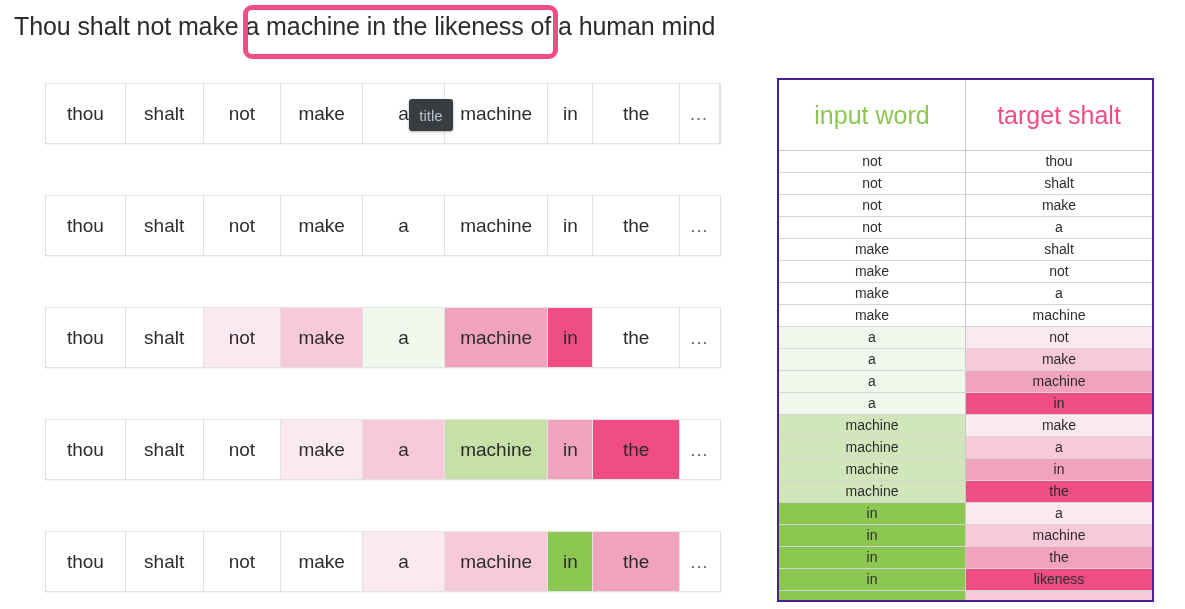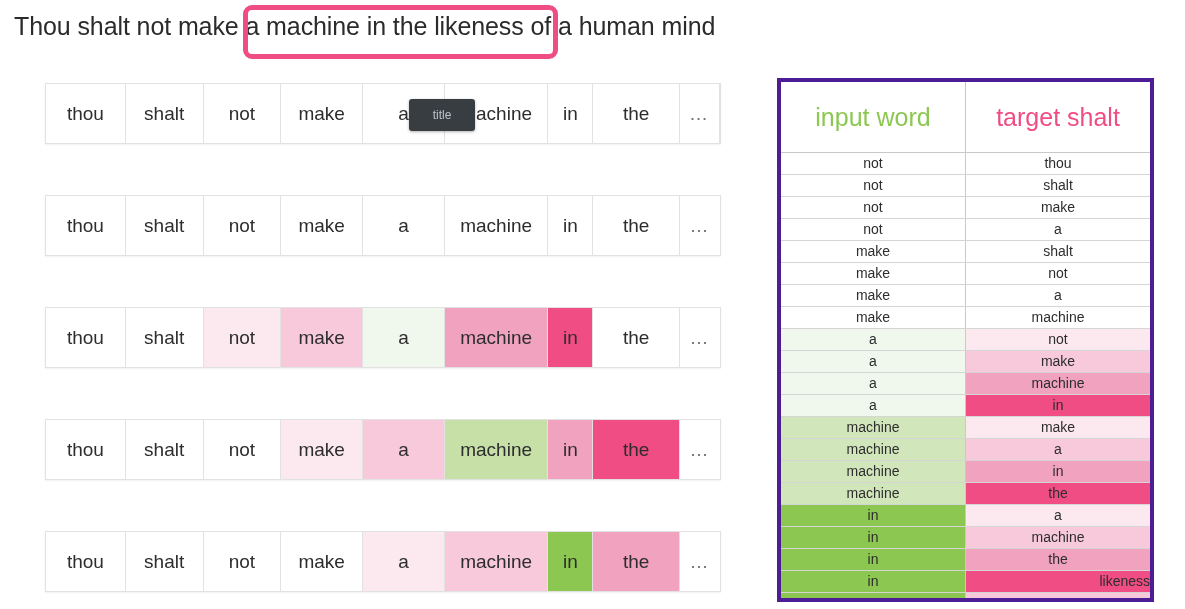--- a/index.html
+++ b/index.html
@@ -93,40 +93,40 @@
   .w7 { width: 87px; }
   .w8 { width: 40px; }
 
   .ellipsis-cell { color: #6e6e6e; letter-spacing: 2px; }
 
   
   .tooltip-box {
     position: absolute;
     left: 363px;
     top: 15px;
-    width: 66px;
+    width: 44px;
     height: 32px;
     background: #383d42;
     border-radius: 3px;
     display: flex;
     align-items: center;
     justify-content: center;
-    font-size: 12px;
+    font-size: 15px;
     color: #b9c2cc;
     z-index: 5;
     box-shadow: 0 1px 3px rgba(0,0,0,0.3);
   }
 
   
   .table-wrap {
     position: absolute;
     left: 777px;
     top: 78px;
     width: 377px;
-    border: 4px solid #4c1d95;
+    border: 2px solid #4c1d95;
     box-sizing: border-box;
     background: #ffffff;
     overflow: hidden;
     height: 524px;
   }
   table.io-table {
     border-collapse: collapse;
     width: 100%;
     table-layout: fixed;
   }
@@ -317,21 +317,21 @@
           <tr>
             <td style="background: rgb(140, 199, 81);">in</td>
             <td style="background: rgb(247, 201, 218);">machine</td>
           </tr>
           <tr>
             <td style="background: rgb(140, 199, 81);">in</td>
             <td style="background: rgb(240, 162, 191);">the</td>
           </tr>
           <tr>
             <td style="background: rgb(140, 199, 81);">in</td>
-            <td style="background: rgb(239, 77, 132); text-align: right;">likeness</td>
+            <td style="background: rgb(239, 77, 132);">likeness</td>
           </tr>
           <tr>
             <td style="background: rgb(140, 199, 81);"></td>
             <td style="background: rgb(247, 201, 218);"></td>
           </tr>
         </tbody>
     </table>
   </div>
 
 

